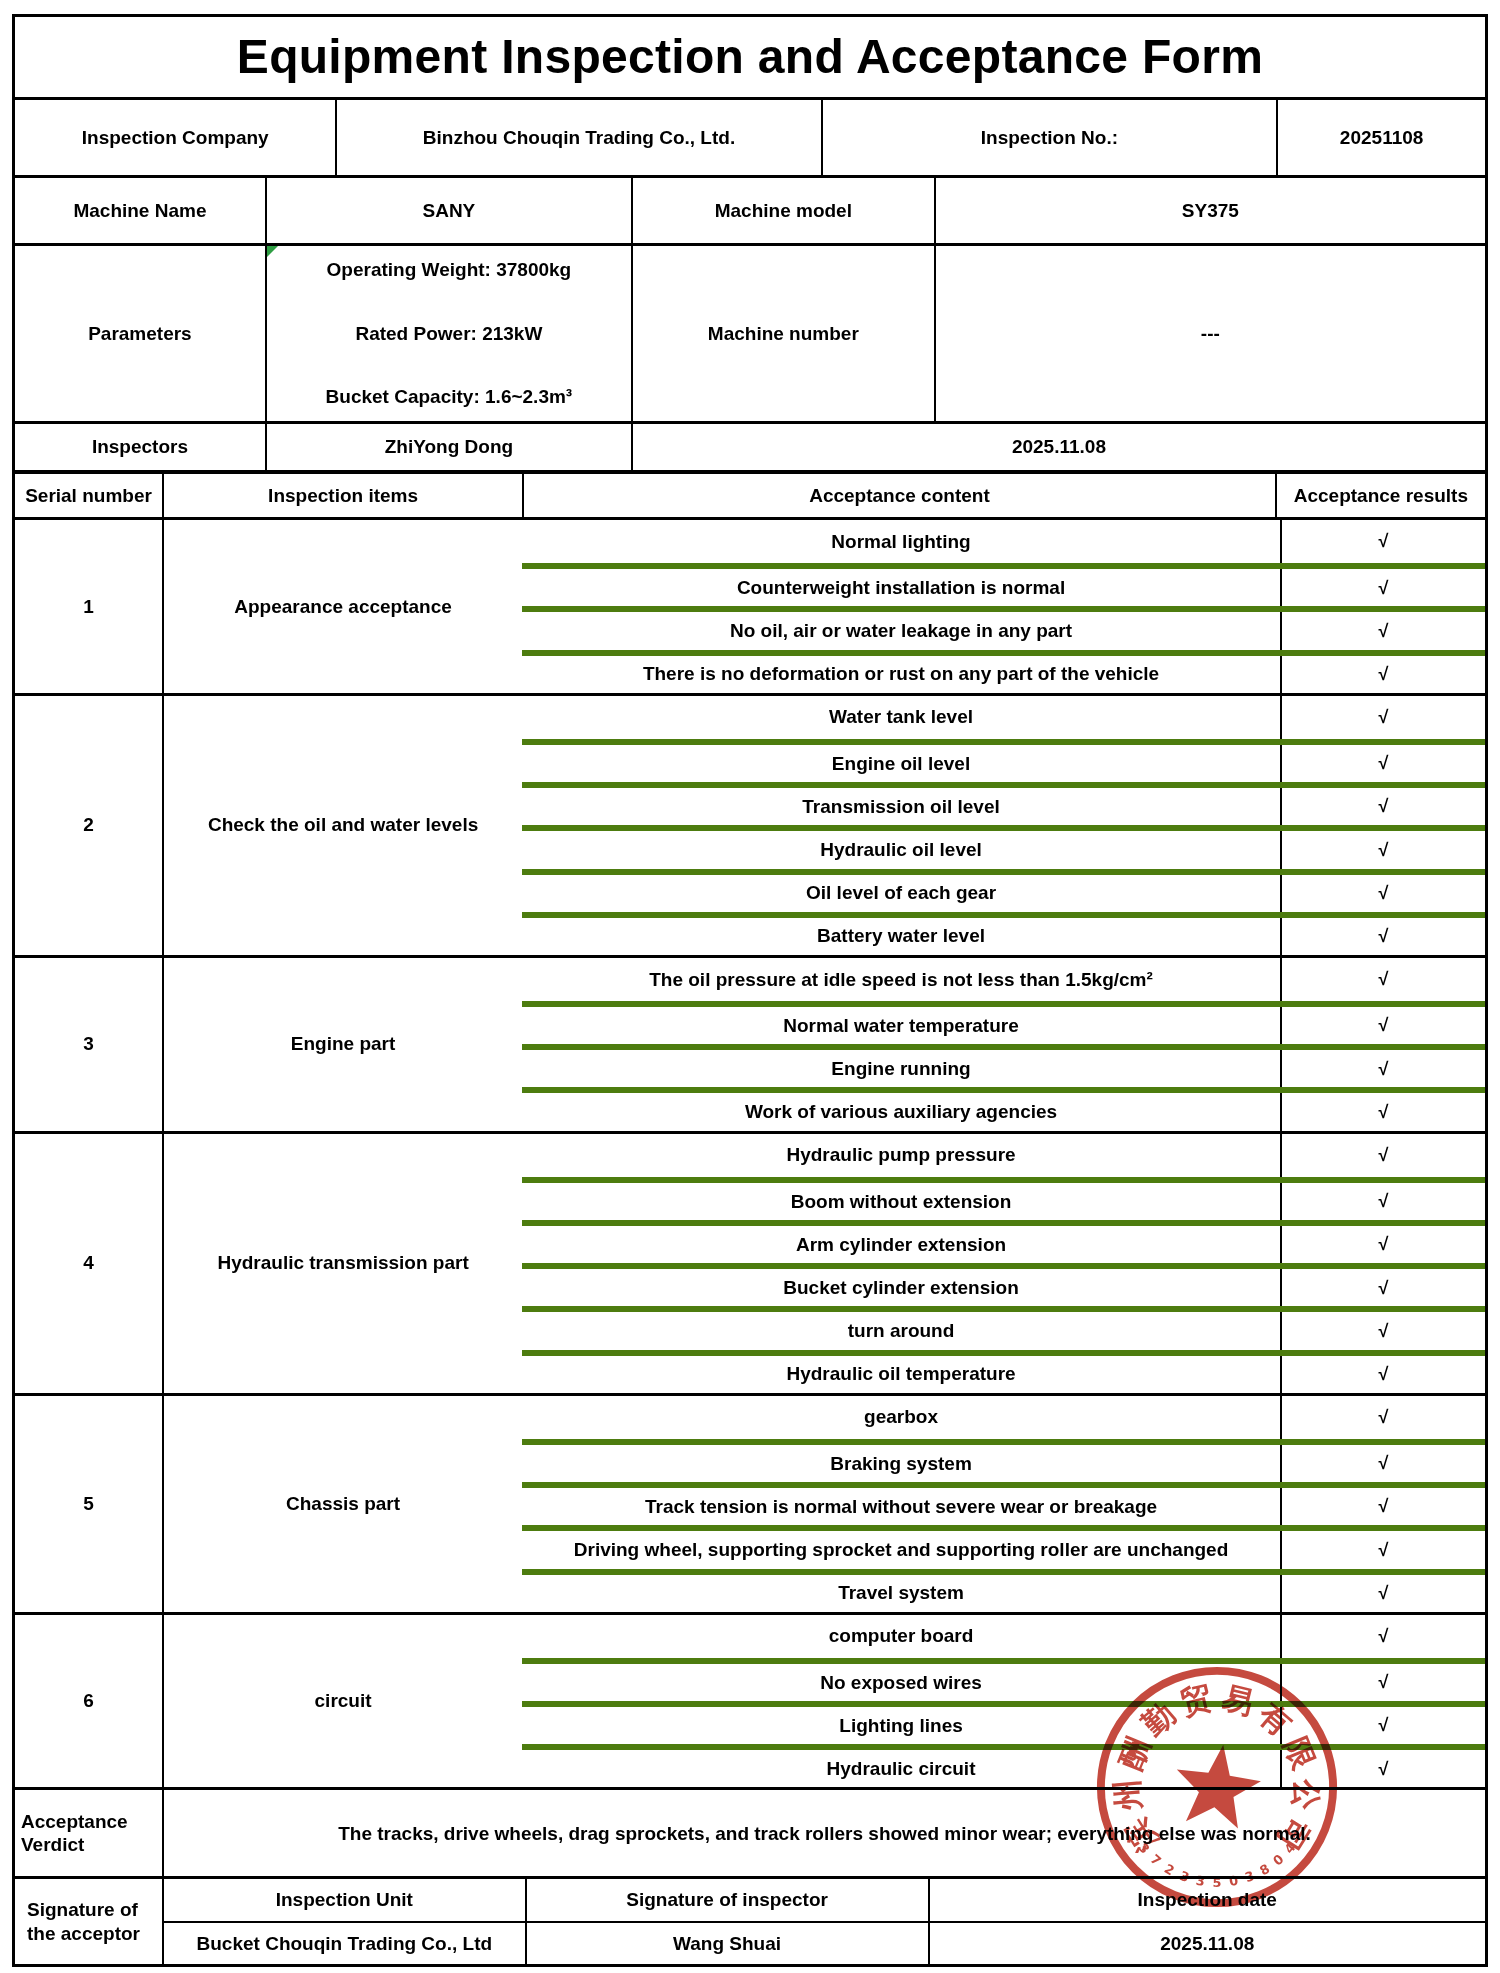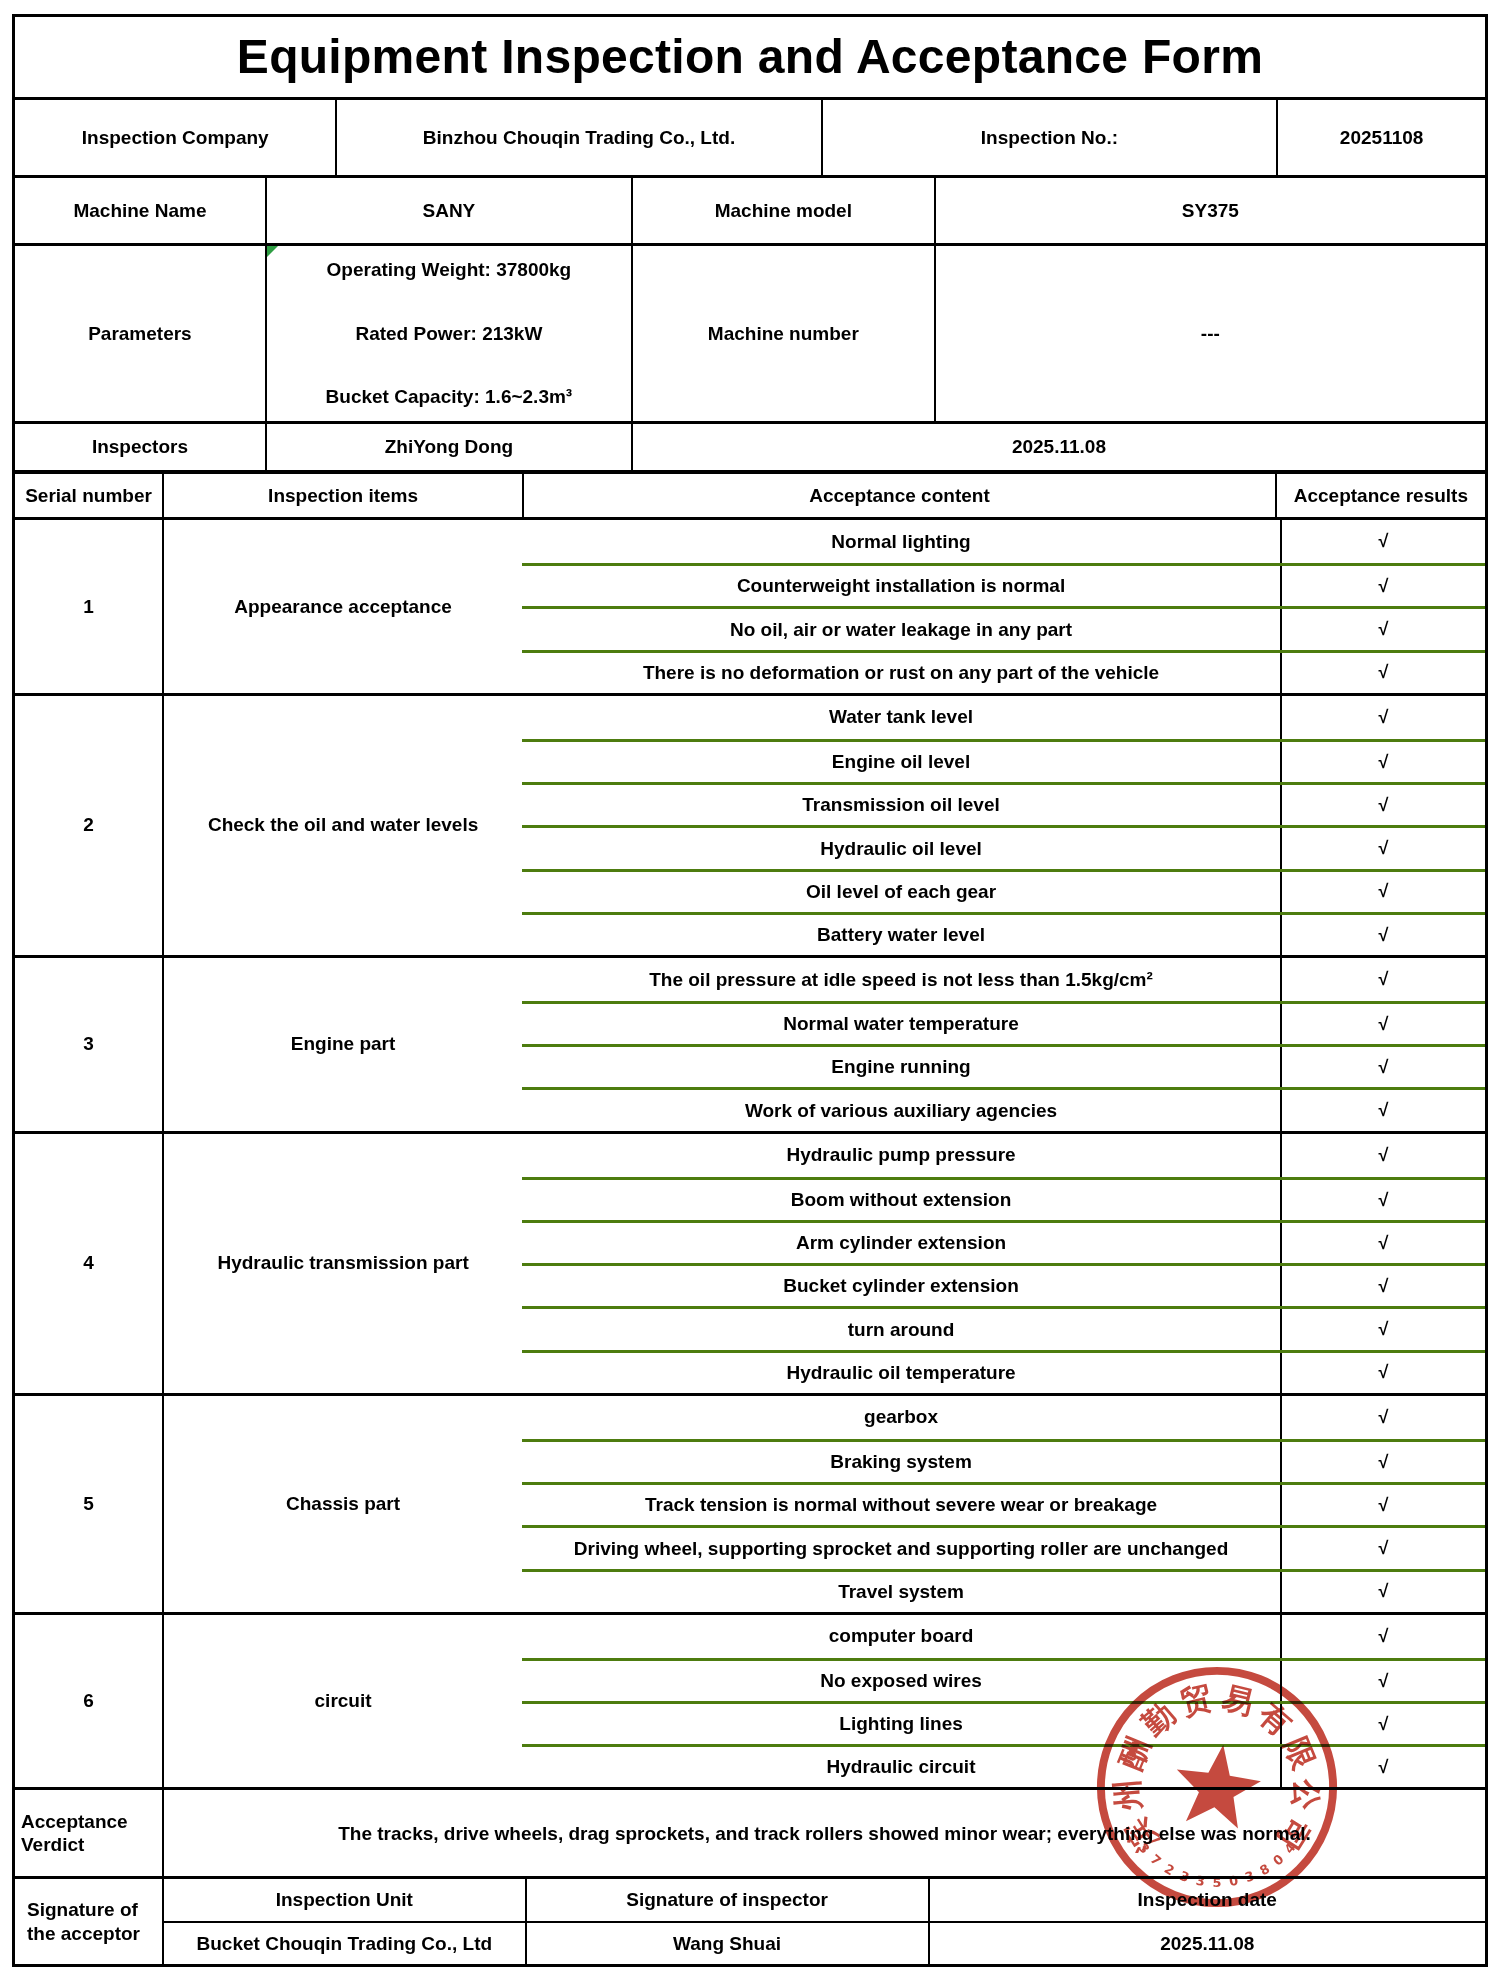--- a/index.html
+++ b/index.html
@@ -25,21 +25,21 @@
   .corner{position:absolute;left:0;top:0;width:0;height:0;
           border-top:11px solid #2f9e44;border-right:11px solid transparent}
   .insp{height:49px}
   .hdr{height:47px}
   .h1{width:10%}.h2{width:24.5%}.h3{width:51.2%}.h4{flex:1}
   .section{display:flex;border-top:3px solid #000}
   .serial-cell{width:10%;border-left:none}
   .item-cell{width:24.5%}
   .rows{flex:1;display:flex;flex-direction:column}
   .crow{display:flex;height:43.2px}
-  .crow.bt{border-top:3px solid #4d7c0f}
+  .crow.bt{border-top:6px solid #4d7c0f}
   .content-cell{flex:1}
   .result-cell{width:21.3%;border-left:2px solid #000;font-size:18px}
   .verdict{height:89px}
   .vlabel{width:10%;justify-content:flex-start;text-align:left;padding-left:6px}
   .vtext{flex:1;border-left:2px solid #000}
   .sig{height:88px}
   .sig-label{width:10%;justify-content:flex-start;text-align:left;padding-left:12px}
   .sig-right{flex:1;display:flex;flex-direction:column;border-left:2px solid #000}
   .sig-row{display:flex;flex:1}
   .sig-row.bt2{border-top:2px solid #000}

